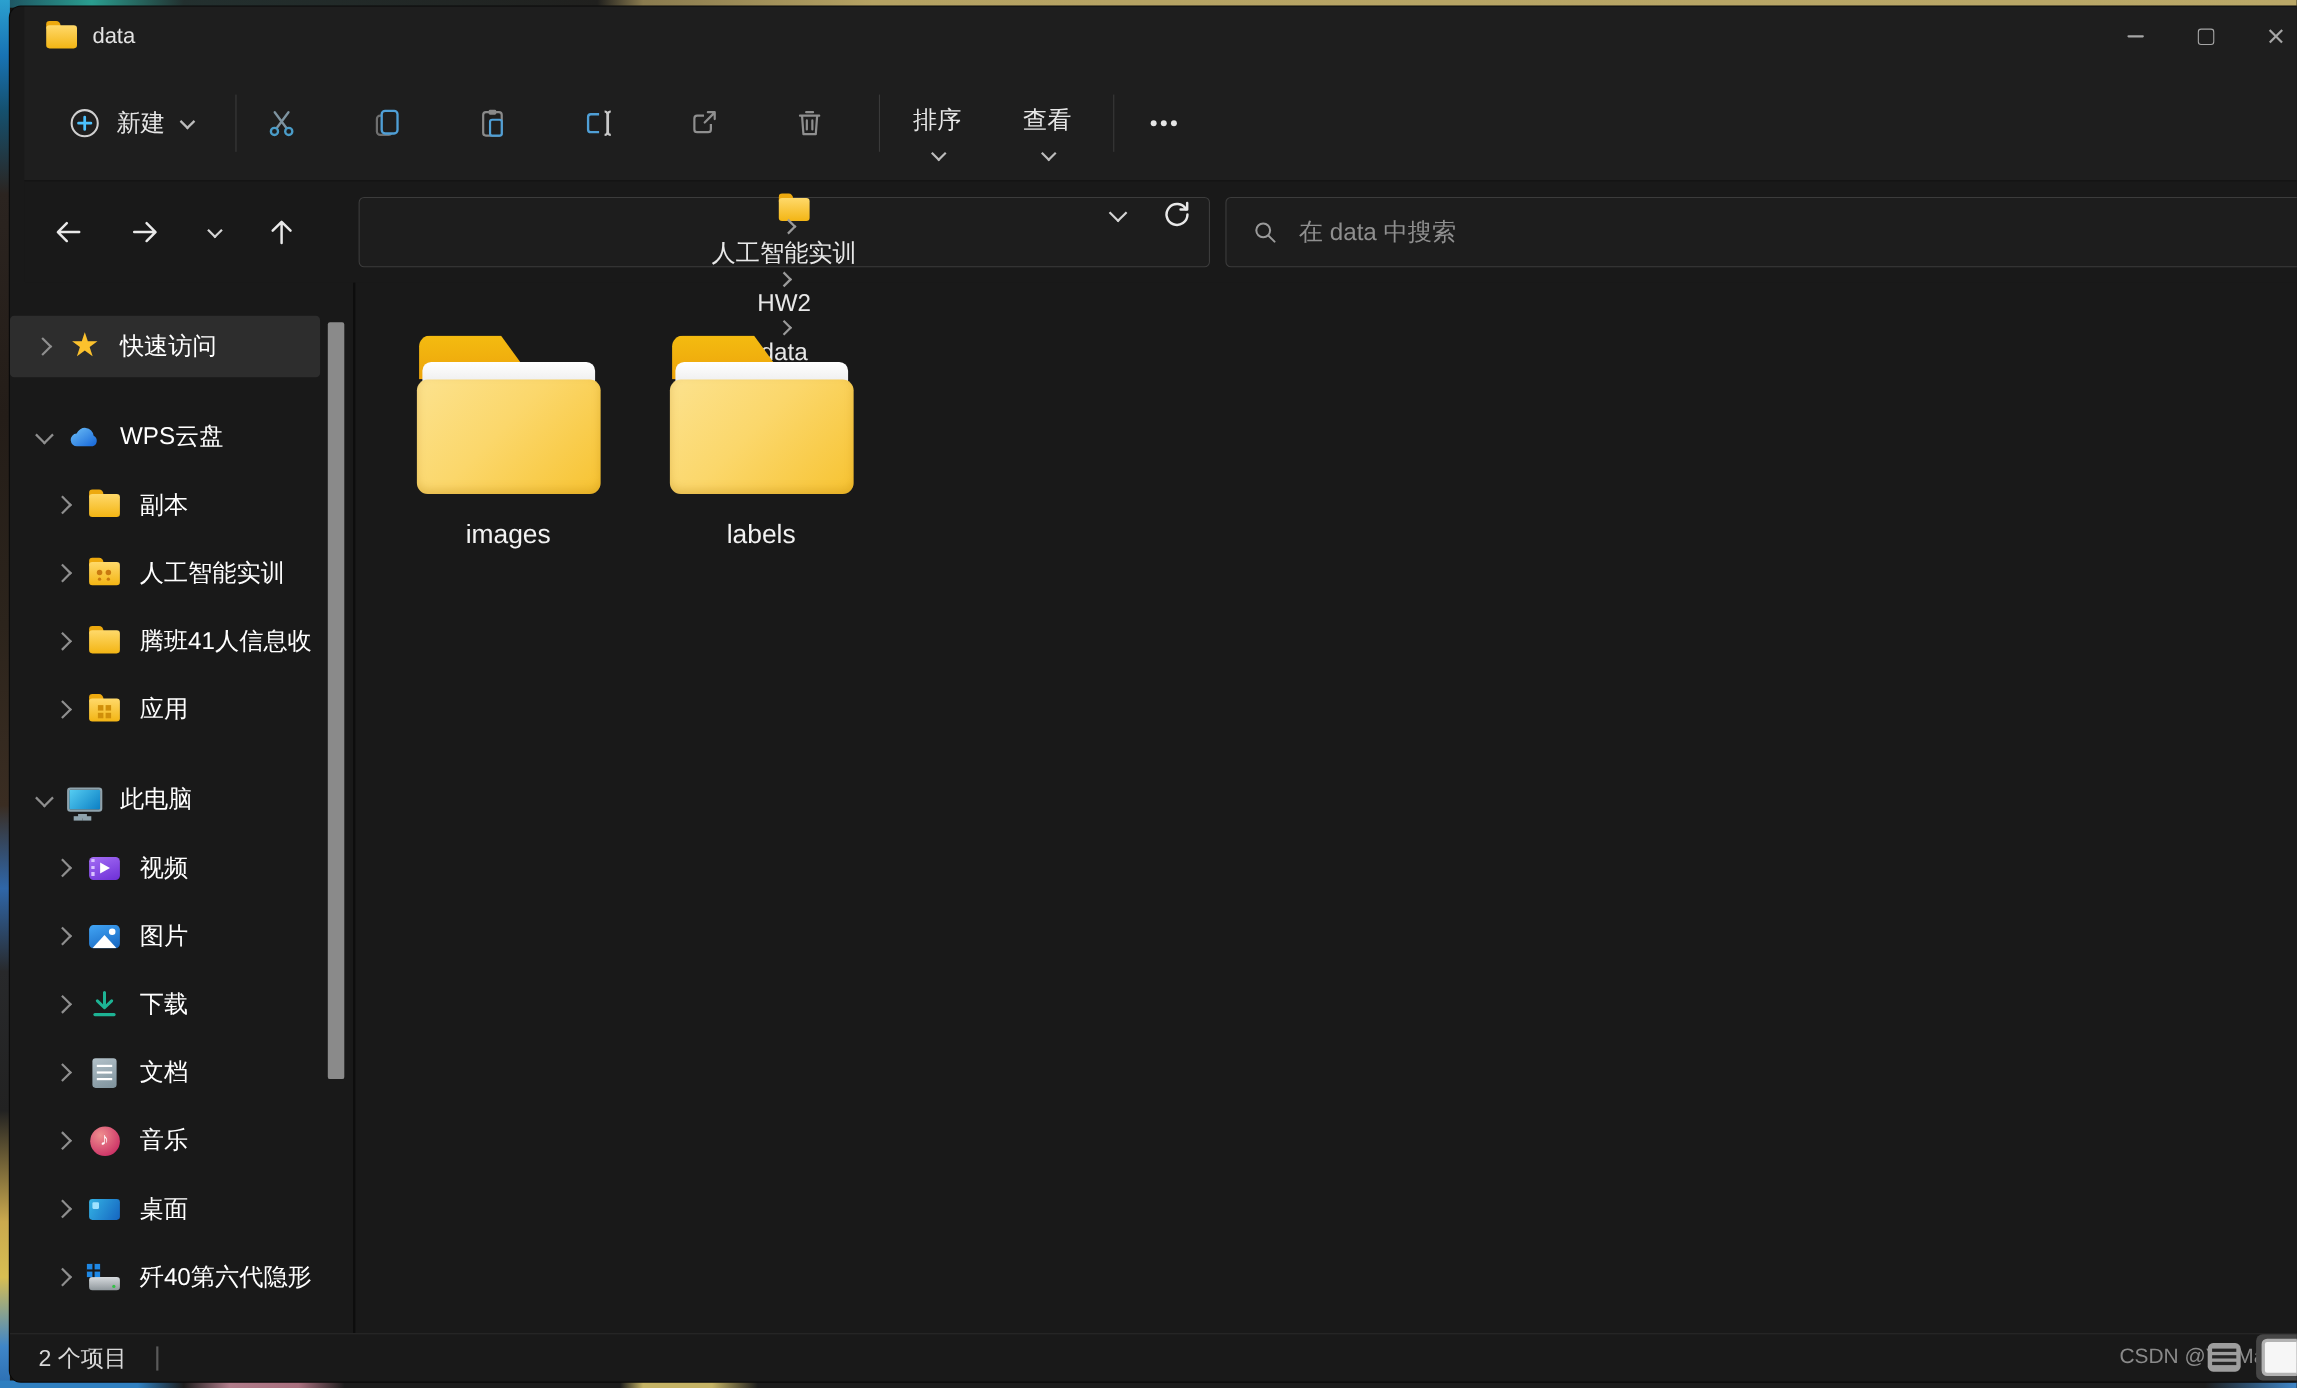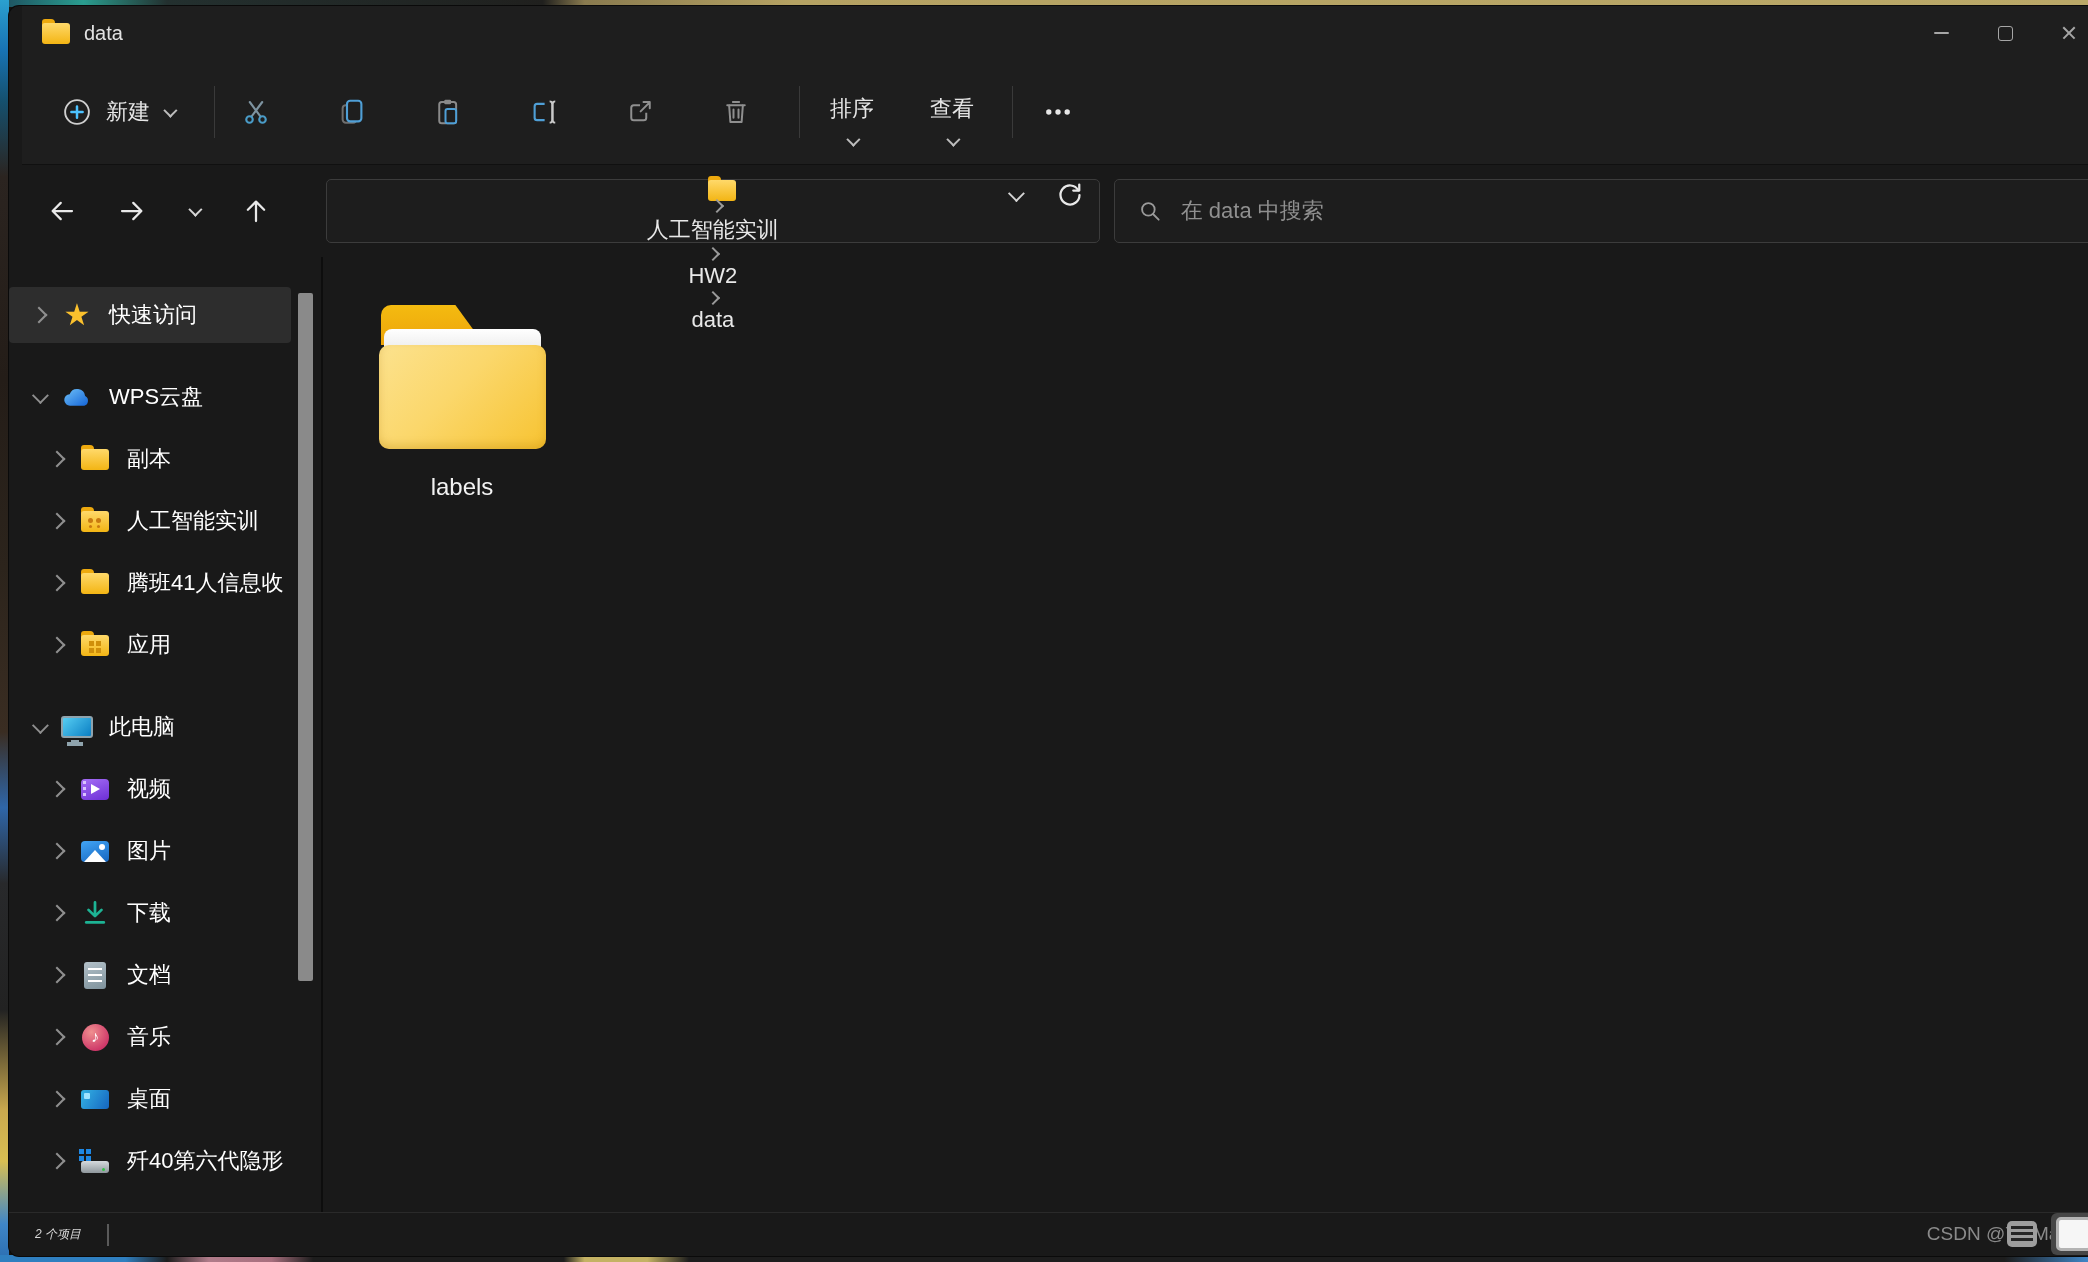--- a/index.html
+++ b/index.html
@@ -107,21 +107,21 @@
   .tile{width:178px;display:flex;flex-direction:column;align-items:center;}
   .bigfolder{position:relative;width:167px;height:150px;}
   .bf-tab{position:absolute;top:6px;left:2px;width:104px;height:40px;background:linear-gradient(180deg,#f4bb10,#eda40b);border-radius:10px 16px 0 0;clip-path:polygon(0 0,72% 0,100% 100%,0 100%);}
   .bf-paper{position:absolute;top:30px;left:5px;right:5px;height:34px;background:linear-gradient(180deg,#ffffff,#e0e0e0);border-radius:8px;}
   .bf-body{position:absolute;top:46px;left:0;right:0;bottom:0;background:linear-gradient(135deg,#fce28e 0%,#fbd76b 45%,#f7c331 100%);border-radius:10px;box-shadow:inset 0 -4px 8px rgba(176,118,0,.28);}
   .tile-label{margin-top:24px;color:#f2f2f2;font-size:24px;}
 
   
   .statusbar{position:absolute;left:0;right:0;bottom:0;height:43px;border-top:1px solid #2a2a2a;background:#191919;display:flex;align-items:center;}
   .status-left{display:flex;align-items:center;margin-left:26px;gap:26px;}
-  .status-count{color:#d8d8d8;font-size:12px;font-style:italic;}
+  .status-count{color:#d8d8d8;font-size:21px;}
   .status-div{width:2px;height:22px;background:#5a5a5a;}
   .status-right{position:absolute;right:2px;bottom:0;height:43px;}
   .watermark{position:absolute;right:10px;bottom:11px;color:#8a8a8a;font-size:19px;z-index:0;white-space:nowrap;}
   .view-btns{position:absolute;right:2px;bottom:1px;display:flex;gap:6px;z-index:1;}
   .vb{width:46px;height:42px;display:flex;align-items:center;justify-content:center;border-radius:6px;}
   .vb-list-glyph{width:30px;height:26px;background:#9e9e9e;border-radius:5px;position:relative;}
   .vb-list-glyph::before{content:"";position:absolute;left:4px;top:5px;width:22px;height:2.6px;background:#262626;box-shadow:0 6px 0 #262626,0 12px 0 #262626;}
   .vb.selected{background:#464646;}
   .vb-icons-glyph{width:30px;height:28px;border:3px solid #b3b3b3;border-radius:5px;background:#f6f6f6;}
 
@@ -408,20 +408,28 @@
       <div class="vscroll"></div>
     </div>
 
     <div class="content">
       <div class="tile">
         <div class="bigfolder">
           <div class="bf-tab"></div>
             <div class="bf-paper"></div>
             <div class="bf-body"></div>
         </div>
+        <div class="tile-label">images</div>
+      </div>
+      <div class="tile">
+        <div class="bigfolder">
+          <div class="bf-tab"></div>
+            <div class="bf-paper"></div>
+            <div class="bf-body"></div>
+        </div>
         <div class="tile-label">labels</div>
       </div>
     </div>
   </div>
 
   <div class="statusbar">
     <div class="status-left">
       <span class="status-count">2 个项目</span>
       <span class="status-div"></span>
     </div>

